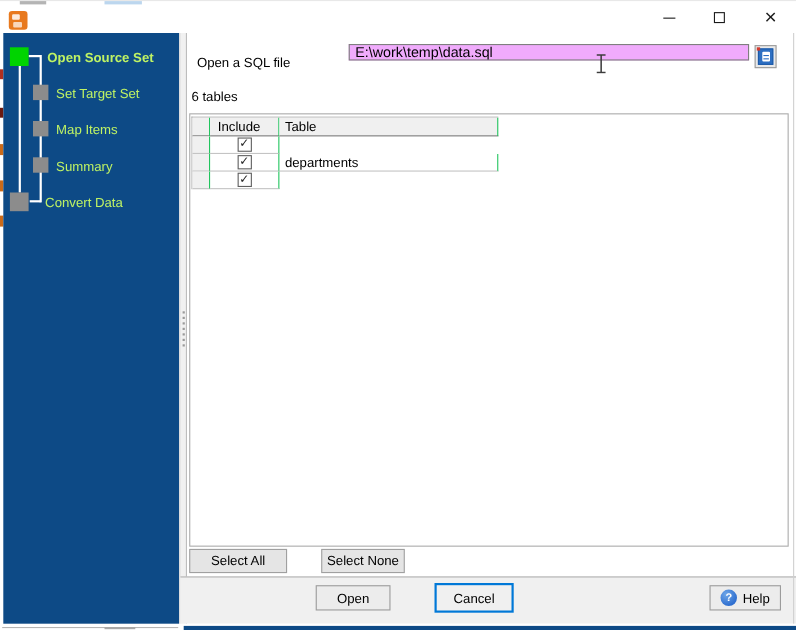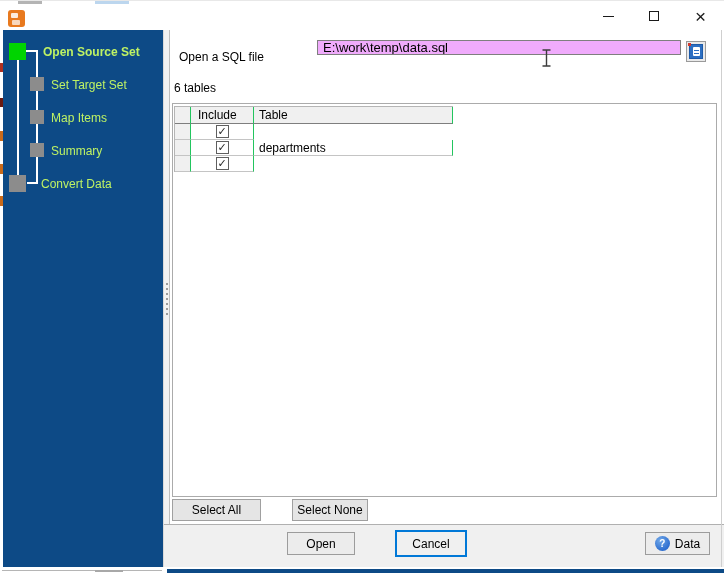--- a/index.html
+++ b/index.html
@@ -205,20 +205,20 @@
 </div>
 
 <div class="btn btn-select-all">Select All</div>
 <div class="btn btn-select-none">Select None</div>
 
 <div class="abs footer"></div>
 <div class="btn btn-next">Open</div>
 <div class="btn btn-cancel">Cancel</div>
 <div class="btn btn-help">
   <span class="help-ico">?</span>
-  <span>Data</span>
+  <span>Help</span>
 </div>
 
 <div class="abs right-edge"></div>
 <div class="abs bottom-strip"></div>
 <div class="abs bottom-line-left"></div>
 <div class="abs bottom-dashes"></div>
 <div class="abs bottom-blue"></div>
 
 </body></html>

